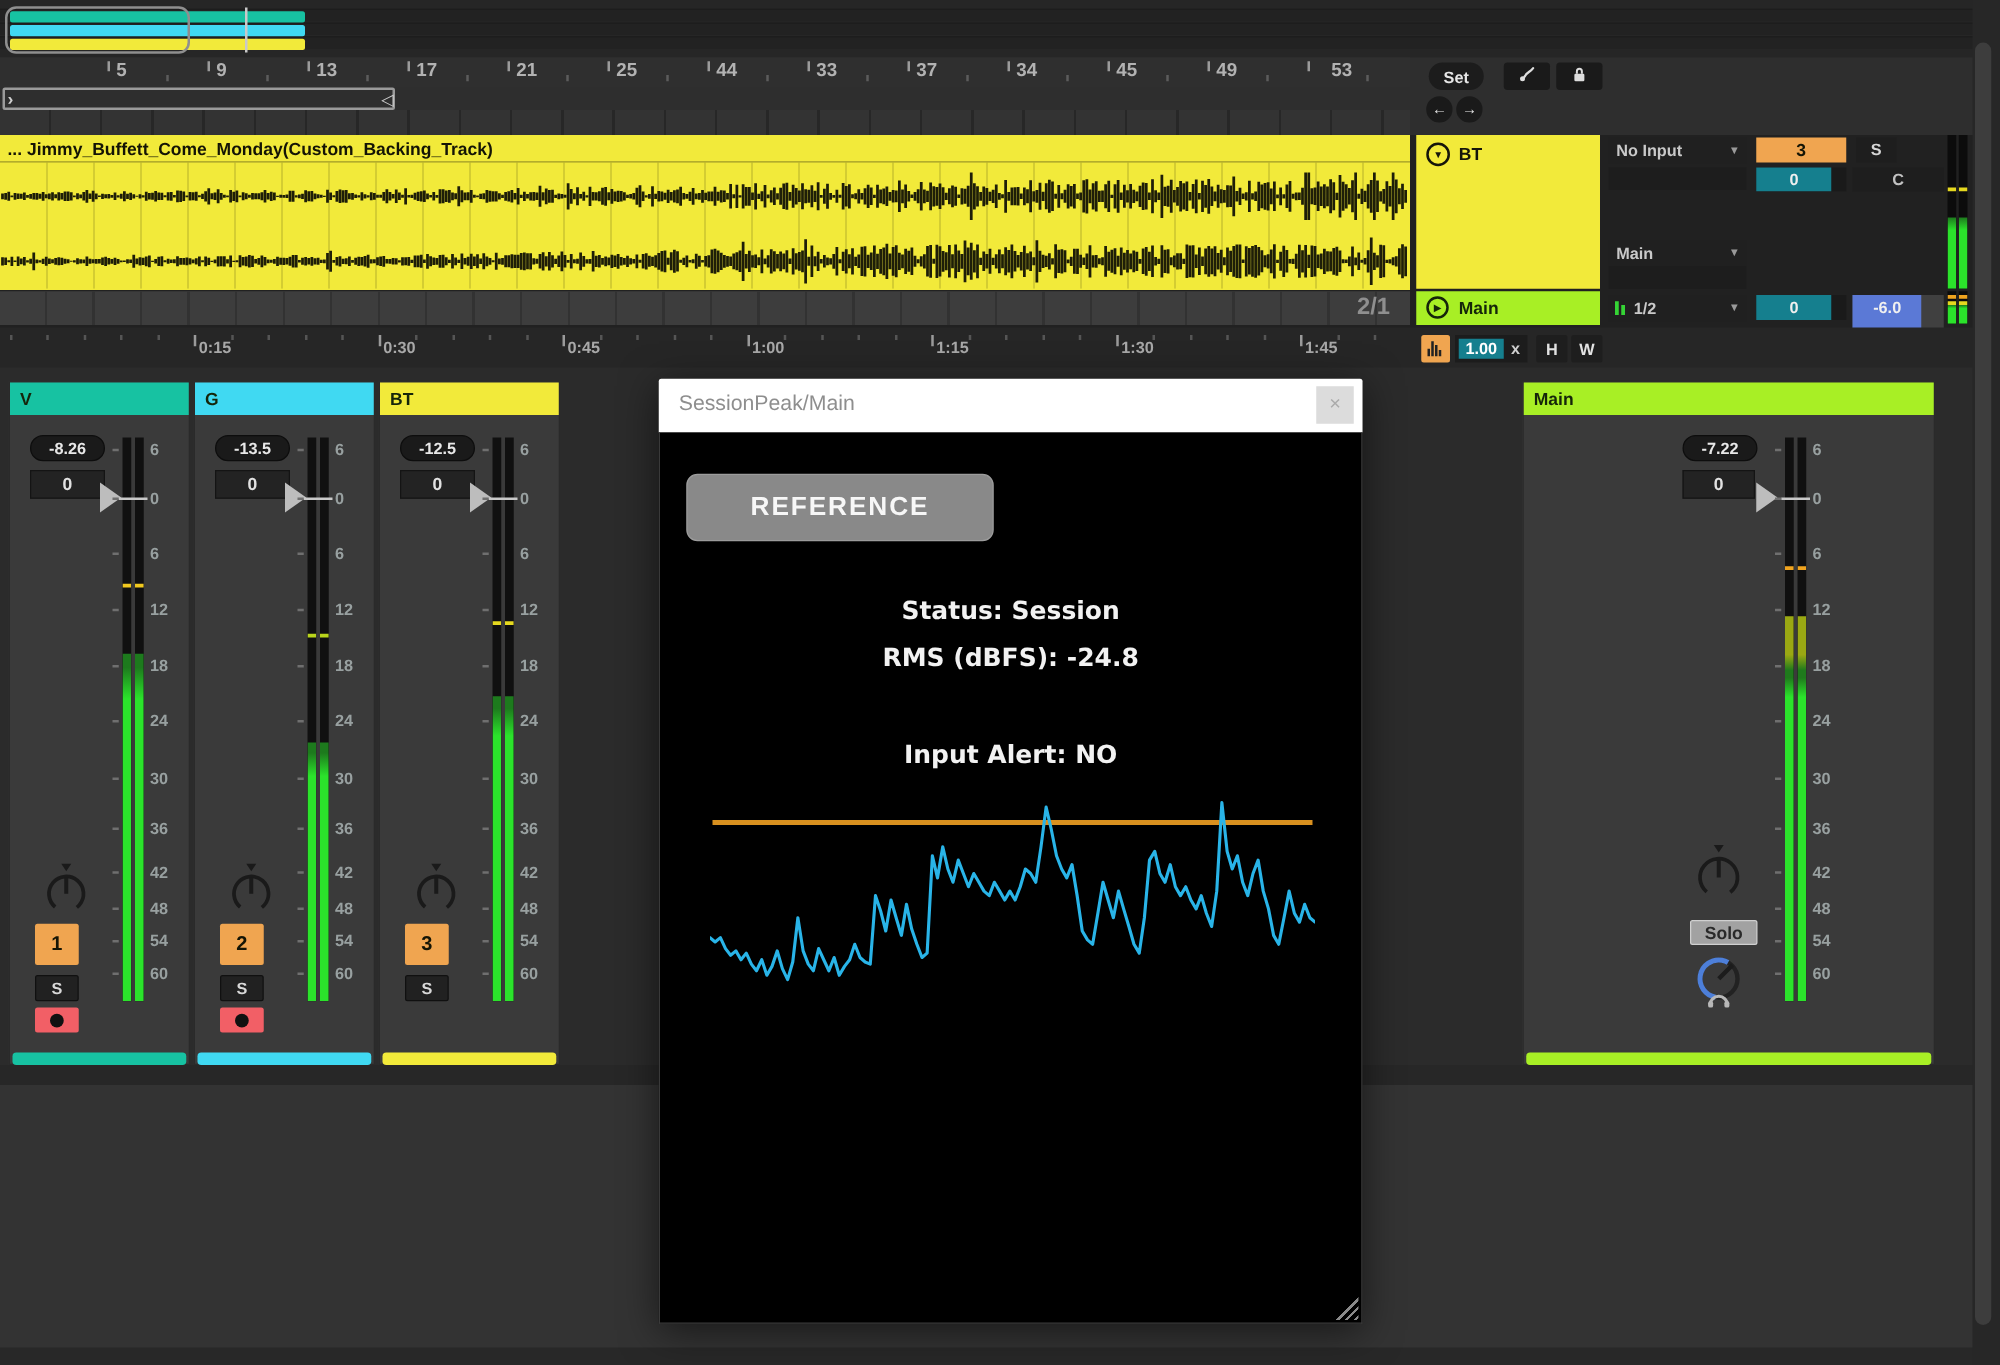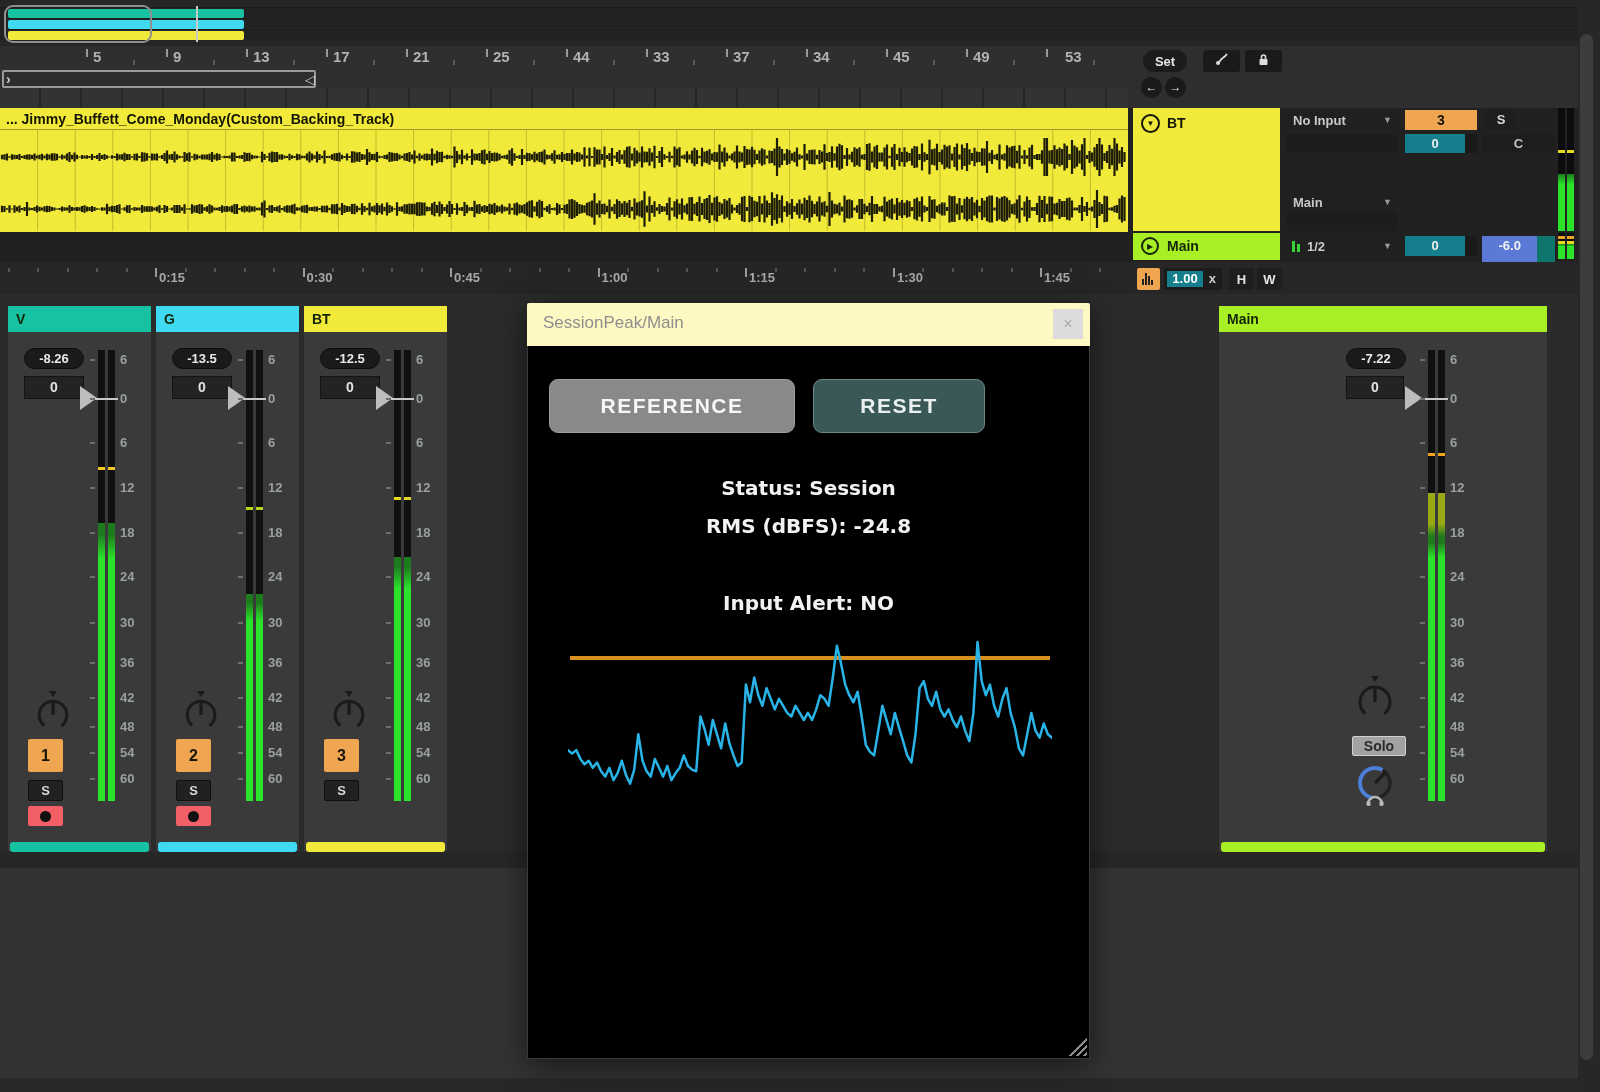--- a/index.html
+++ b/index.html
@@ -61,21 +61,21 @@
      background-image:repeating-linear-gradient(90deg, transparent 0 36px, #323232 36px 38px); }
   .main-lane .sig { position:absolute; right:16px; top:2px; font-size:19px; font-weight:bold; color:#8f8f8f; }
   .main-header { position:absolute; left:1133px; top:233px; width:147px; height:27px; background:var(--main-green,#a8ef25); }
   .play-circle { position:absolute; left:8px; top:4px; width:18px; height:18px; border:2px solid #15250a; border-radius:50%; font-size:8px; color:#15250a; text-align:center; line-height:15px; }
   .main-header .mh-name { position:absolute; left:34px; top:5px; font-size:14px; font-weight:bold; color:#15250a; }
   .main-io { position:absolute; left:1287px; top:236px; width:110px; height:21px; background:#202020; color:#c9c9c9; font-size:13px; font-weight:bold; line-height:21px; padding:0 6px 0 20px; }
   .main-io .dd-arrow { position:absolute; right:5px; top:0; font-size:9px; color:#9a9a9a; }
   .mini-bars { position:absolute; left:5px; top:5px; width:10px; height:11px; }
   .mini-bars i { position:absolute; bottom:0; width:3px; background:#35d435; }
   .main-pan { position:absolute; left:1405px; top:236px; width:72px; height:20px; background:#1a1a1a; }
-  .main-vol { position:absolute; left:1482px; top:236px; width:73px; height:33px; background:#0f766e; }
+  .main-vol { position:absolute; left:1482px; top:236px; width:73px; height:33px; background:#404040; }
   .main-vol .vol-fill { position:absolute; left:0; top:0; width:76%; height:100%; background:var(--volume-blue,#5b79d6); }
   .main-vol span { position:absolute; left:0; width:76%; text-align:center; color:#f0f0f0; font-size:13px; font-weight:bold; line-height:20px; }
 
   
   .arr-meter { position:absolute; left:1558px; width:17px; }
   .arr-meter .abar { position:absolute; top:0; bottom:0; width:7px; background:#0c0c0c; overflow:hidden; }
   .abar.l { left:0; } .abar.r { left:9px; }
   .abar .alevel { position:absolute; left:0; right:0; bottom:0; }
   .abar .atick { position:absolute; left:0; right:0; height:3px; }
 
@@ -121,21 +121,21 @@
   .recdot { position:absolute; left:12px; top:5px; width:11px; height:11px; background:#111; border-radius:50%; }
   .solobtn { position:absolute; width:54px; height:20px; background:#a2a2a2; border:1px solid #d0d0d0; border-radius:2px; color:#2a2a2a; font-size:14px; font-weight:bold; text-align:center; line-height:18px; cursor:pointer; }
   .colorbar { position:absolute; left:2px; right:2px; height:10px; border-radius:3px; }
 
   
   .scrollbar { position:absolute; right:0; top:0; width:22px; height:1092px; background:#272727; }
   .sb-handle { position:absolute; left:2px; top:34px; width:13px; height:1026px; background:#3d3d3d; border-radius:7px; }
 
   
   .plugin { position:absolute; left:527px; top:303px; width:563px; height:756px; box-shadow:0 6px 30px rgba(0,0,0,.55); z-index:10; }
-  .plugin-titlebar { position:relative; height:43px; background:#fef9c3; border-radius:2px 2px 0 0; }
+  .plugin-titlebar { position:relative; height:43px; background:#ffffff; border-radius:2px 2px 0 0; }
   .plugin-title { position:absolute; left:16px; top:10px; font-size:17px; color:#8e8e8e; }
   .plugin-close { position:absolute; right:7px; top:6px; width:30px; height:30px; background:#dcdcdc; border:none; color:#aaa; font-size:16px; cursor:pointer; }
   .plugin-body { position:relative; height:713px; background:#000; border:1px solid #3a3a3a; border-top:none; }
   .ref-btn { position:absolute; left:21px; top:33px; width:246px; height:54px; background:#898989; border:1px solid #9c9c9c; border-radius:9px; color:#f7f7f7; font-size:21px; font-weight:bold; letter-spacing:1.5px; font-family:inherit; cursor:pointer; }
   .reset-btn { position:absolute; left:285px; top:33px; width:172px; height:54px; background:#3b5858; border:1px solid #6a8888; border-radius:9px; color:#eaf0f0; font-size:21px; font-weight:bold; letter-spacing:1.5px; font-family:inherit; cursor:pointer; }
   .status { position:absolute; left:0; width:100%; text-align:center; color:#f2f2f2; font-size:20px; font-weight:bold; font-family:"DejaVu Sans",sans-serif; }
   .st1 { top:130px; } .st2 { top:168px; } .st3 { top:207px; } .st4 { top:245px; }
   #rms-chart { position:absolute; left:40px; top:288px; }
   .resize-handle { position:absolute; right:2px; bottom:2px; width:22px; height:22px; cursor:nwse-resize;
      background:repeating-linear-gradient(135deg, transparent 0 3px, #8a8a8a 3px 5px);
@@ -291,20 +291,23 @@
       <div class="abar l">
         <div class="alevel" style="top:54%;bottom:0;background:linear-gradient(180deg,#1d7a1d 0%,#2be32b 18%)"></div>
     <div class="atick" style="top:34%;background:#e5d81f"></div>
     </div>
                   <div class="abar r">
         <div class="alevel" style="top:54%;bottom:0;background:linear-gradient(180deg,#1d7a1d 0%,#2be32b 18%)"></div>
     <div class="atick" style="top:34%;background:#e5d81f"></div>
     </div>
     </div>
 
+  <div class="main-lane">
+    <span class="sig">2/1</span>
+  </div>
   <div class="main-header">
     <span class="play-circle">▶</span>
     <span class="mh-name">Main</span>
   </div>
   <div class="main-io">
     <span class="mini-bars">
         <i style="left:0;height:11px"></i>
         <i style="left:5px;height:8px"></i>
       </span>
     <span>1/2</span>
@@ -632,21 +635,20 @@
     <div class="sb-handle"></div>
   </div>
 
   <div class="plugin">
     <div class="plugin-titlebar">
       <span class="plugin-title">SessionPeak/Main</span>
       <button class="plugin-close">×</button>
     </div>
     <div class="plugin-body">
       <button class="ref-btn">REFERENCE</button>
-      <button class="reset-btn">RESET</button>
       <div class="status st1">Status: Session</div>
       <div class="status st2">RMS (dBFS): -24.8</div>
       <div class="status st4">Input Alert: NO</div>
       <svg id="rms-chart" width="484" height="170" viewBox="0 0 484 170">
           <line x1="2" y1="24.0" x2="482" y2="24.0" stroke="#d8901f" stroke-width="4"></line>
           <polyline points="0.0,116.1 4.1,119.6 8.3,116.1 12.4,124.9 16.5,130.2 20.7,126.7 24.8,133.8 29.0,128.5 33.1,137.3 37.2,142.6 41.4,133.8 45.5,146.2 49.6,139.1 53.8,126.7 57.9,140.9 62.1,149.7 66.2,135.6 70.3,100.2 74.5,126.7 78.6,137.3 82.7,142.6 86.9,124.9 91.0,133.8 95.1,142.6 99.3,132.0 103.4,146.2 107.6,139.1 111.7,133.8 115.8,121.4 120.0,132.0 124.1,135.6 128.2,137.3 132.4,82.5 136.5,94.8 140.6,110.8 144.8,86.0 148.9,100.2 153.1,114.3 157.2,89.5 161.3,109.0 165.5,121.4 169.6,132.0 173.7,128.5 177.9,50.6 182.0,68.3 186.2,43.5 190.3,61.2 194.4,71.8 198.6,54.1 202.7,64.8 206.8,75.4 211.0,64.8 215.1,71.8 219.2,78.9 223.4,82.5 227.5,71.8 231.7,78.9 235.8,86.0 239.9,78.9 244.1,86.0 248.2,75.4 252.3,61.2 256.5,64.8 260.6,71.8 264.8,43.5 268.9,11.7 273.0,29.4 277.2,50.6 281.3,61.2 285.4,68.3 289.6,57.7 293.7,82.5 297.8,110.8 302.0,117.9 306.1,121.4 310.3,96.6 314.4,71.8 318.5,86.0 322.7,100.2 326.8,78.9 330.9,93.1 335.1,107.2 339.2,121.4 343.4,128.5 347.5,100.2 351.6,54.1 355.8,47.1 359.9,64.8 364.0,71.8 368.2,57.7 372.3,75.4 376.4,82.5 380.6,75.4 384.7,86.0 388.9,93.1 393.0,82.5 397.1,96.6 401.3,107.2 405.4,78.9 409.5,8.1 413.7,47.1 417.8,61.2 421.9,50.6 426.1,71.8 430.2,82.5 434.4,64.8 438.5,54.1 442.6,78.9 446.8,93.1 450.9,114.3 455.0,121.4 459.2,100.2 463.3,78.9 467.5,96.6 471.6,103.7 475.7,89.5 479.9,100.2 484.0,103.7 " fill="none" stroke="#29b4e8" stroke-width="2.5" stroke-linejoin="round" stroke-linecap="round"></polyline>
         </svg>
       <div class="resize-handle"></div>
     </div>
   </div>

